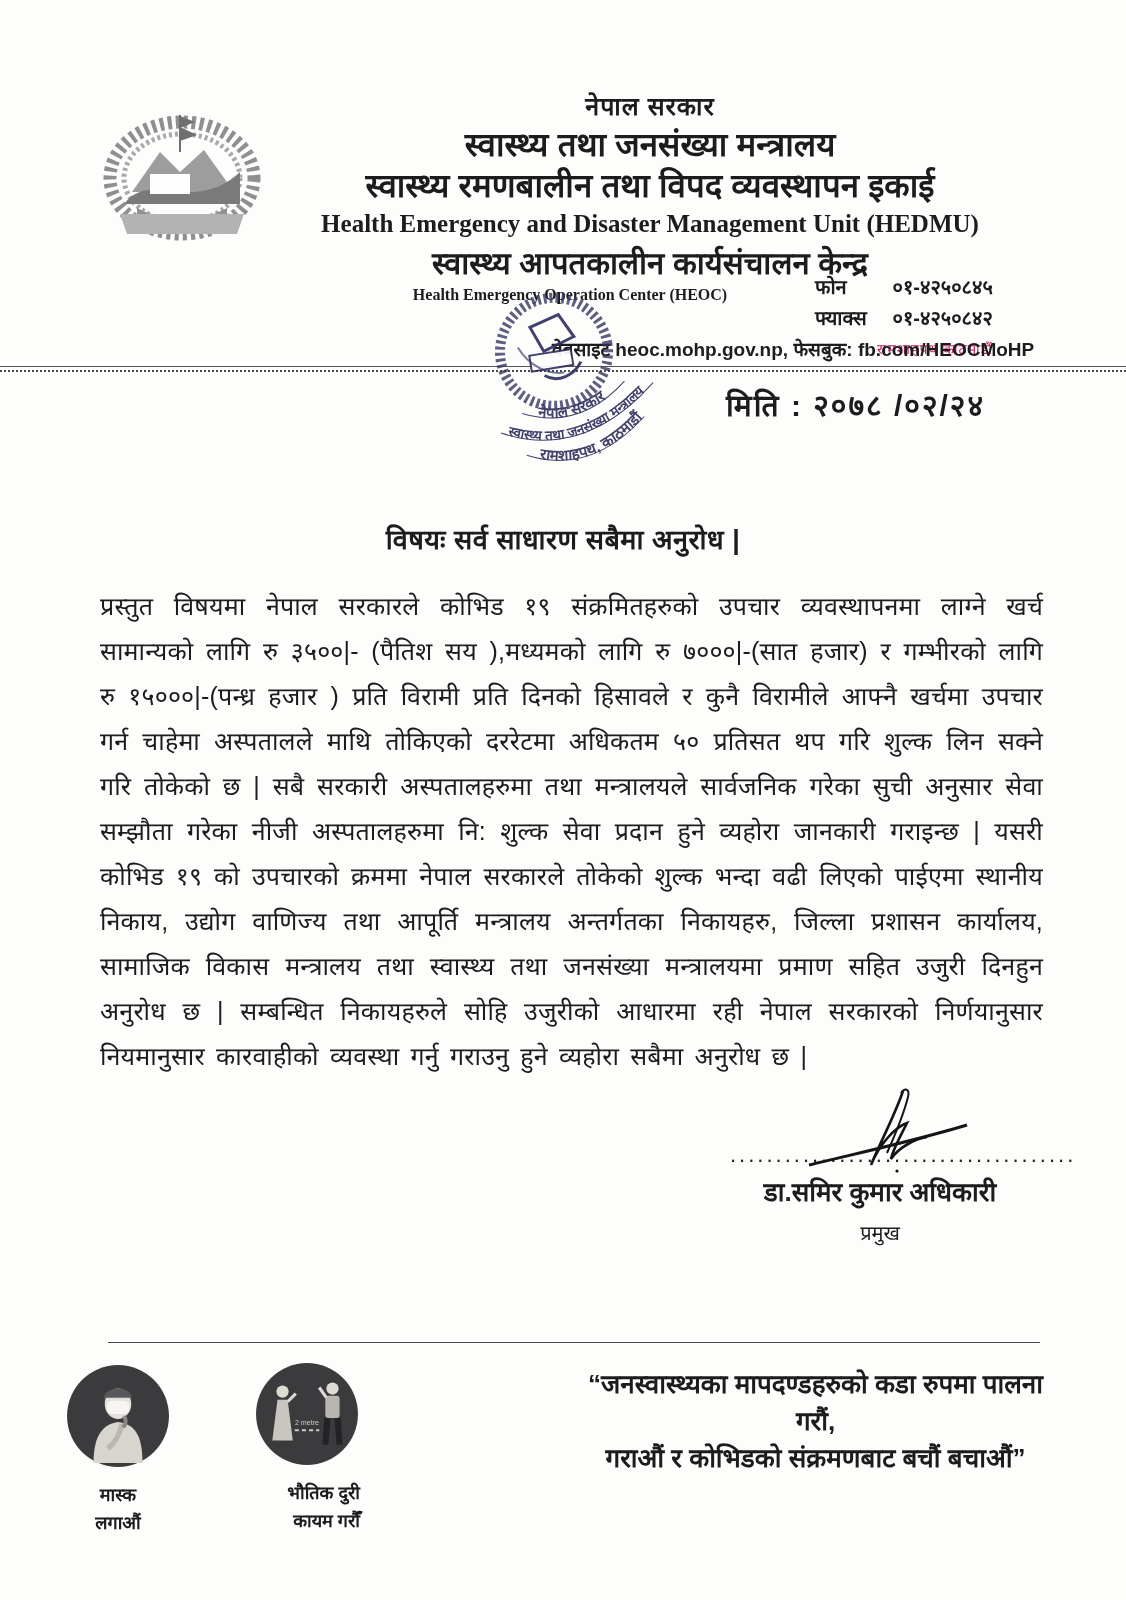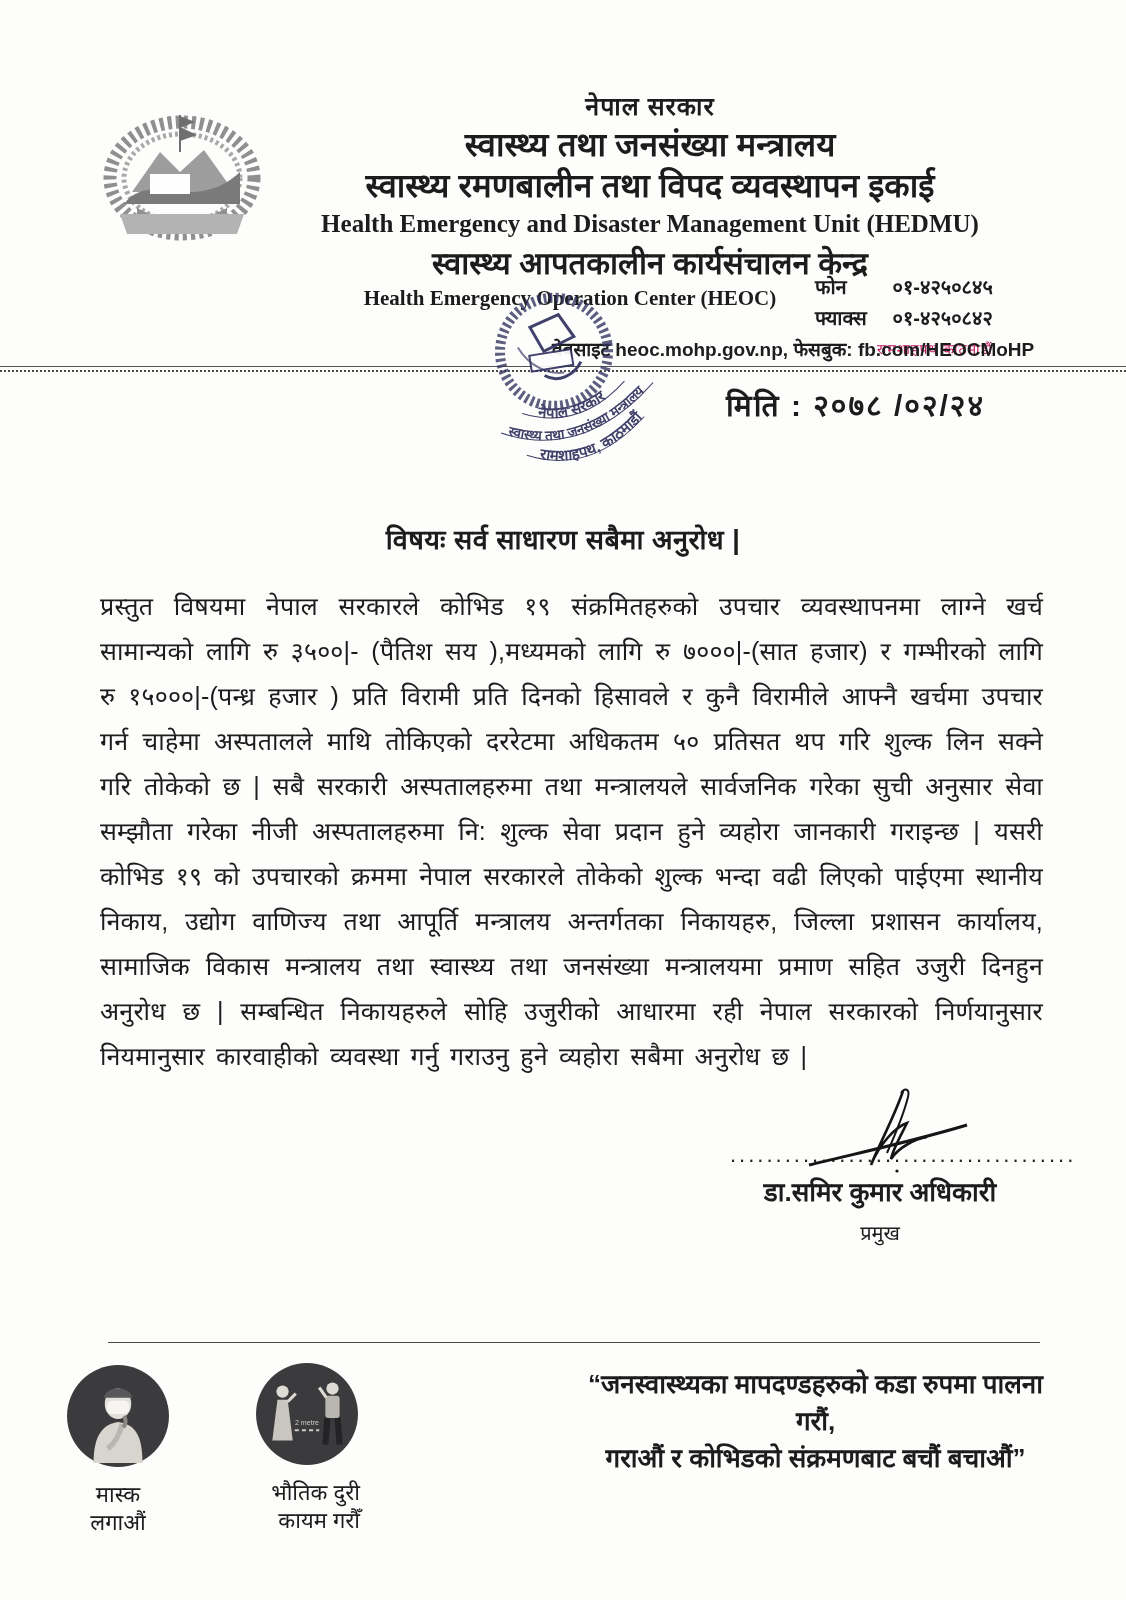--- a/index.html
+++ b/index.html
@@ -8,21 +8,21 @@
     font-family:"Liberation Sans","DejaVu Sans",sans-serif;color:#1c1c1c;overflow:hidden;
   }
   
   .emblem{position:absolute;left:92px;top:110px;width:180px;height:142px;}
   .hdr-center{position:absolute;left:240px;top:92px;width:820px;text-align:center;line-height:1.15;}
   .l-govt{font-size:25px;font-weight:600;letter-spacing:1px;}
   .l-min{font-size:33px;font-weight:700;margin-top:5px;}
   .l-unit{font-size:33px;font-weight:700;margin-top:3px;}
   .l-unit-en{font-family:"Liberation Serif","DejaVu Serif",serif;font-size:25px;font-weight:700;margin-top:5px;}
   .l-center{font-size:31px;font-weight:700;margin-top:8px;}
-  .l-center-en{font-family:"Liberation Serif","DejaVu Serif",serif;font-size:21px;font-weight:700;margin-top:4px;transform:translateX(-80px);}
+  .l-center-en{font-family:"Liberation Serif","DejaVu Serif",serif;font-size:16px;font-weight:700;margin-top:4px;transform:translateX(-80px);}
   .contact{position:absolute;left:815px;top:272px;font-size:20px;font-weight:600;line-height:31px;white-space:nowrap;}
   .contact .row span{display:inline-block;}
   .contact .lbl{min-width:72px;}
   .contact .addr{font-size:14px;font-weight:400;color:#be185d;margin-left:30px;letter-spacing:1px;text-align:right;}
   .refblock{position:absolute;left:100px;top:292px;font-size:24px;line-height:38px;}
   .webline{position:absolute;left:552px;top:336px;font-size:19px;font-weight:700;white-space:nowrap;}
   .sep{position:absolute;left:0;top:366px;width:1126px;height:3px;
        border-top:1px solid #555;border-bottom:2px dotted #4a4a4a;}
   .stamp{position:absolute;left:452px;top:280px;width:240px;height:200px;opacity:.92;}
   .dateline{position:absolute;left:726px;top:384px;font-size:30px;font-weight:600;letter-spacing:2px;white-space:nowrap;}
@@ -32,21 +32,21 @@
              text-align:justify;word-spacing:4px;letter-spacing:.2px;}
   
   .sig{position:absolute;left:730px;top:1085px;width:300px;text-align:center;}
   .sig-svg{position:absolute;left:55px;top:0;width:200px;height:92px;}
   .sig-dots{font-size:22px;letter-spacing:3px;color:#222;margin-top:60px;line-height:20px;}
   .sig-name{font-size:26px;font-weight:600;margin-top:8px;white-space:nowrap;}
   .sig-title{font-size:20px;font-weight:400;margin-top:10px;}
   
   .footline{position:absolute;left:108px;top:1342px;width:932px;border-top:1.5px solid #4a4a4a;}
   .icon-fig{position:absolute;text-align:center;}
-  .icon-fig .cap{font-size:22px;font-weight:400;line-height:32px;margin-top:6px;white-space:nowrap;}
+  .icon-fig .cap{font-size:18px;font-weight:700;line-height:32px;margin-top:6px;white-space:nowrap;}
   .fig1{left:63px;top:1363px;width:110px;}
   .fig2{left:240px;top:1361px;width:120px;text-align:right;}
   .fig3{left:392px;top:1357px;width:200px;}
   .quote{position:absolute;left:583px;top:1366px;width:465px;text-align:center;
          font-size:26px;font-weight:700;line-height:37px;}
 </style>
 </head>
 <body>
 
 <div class="page">

